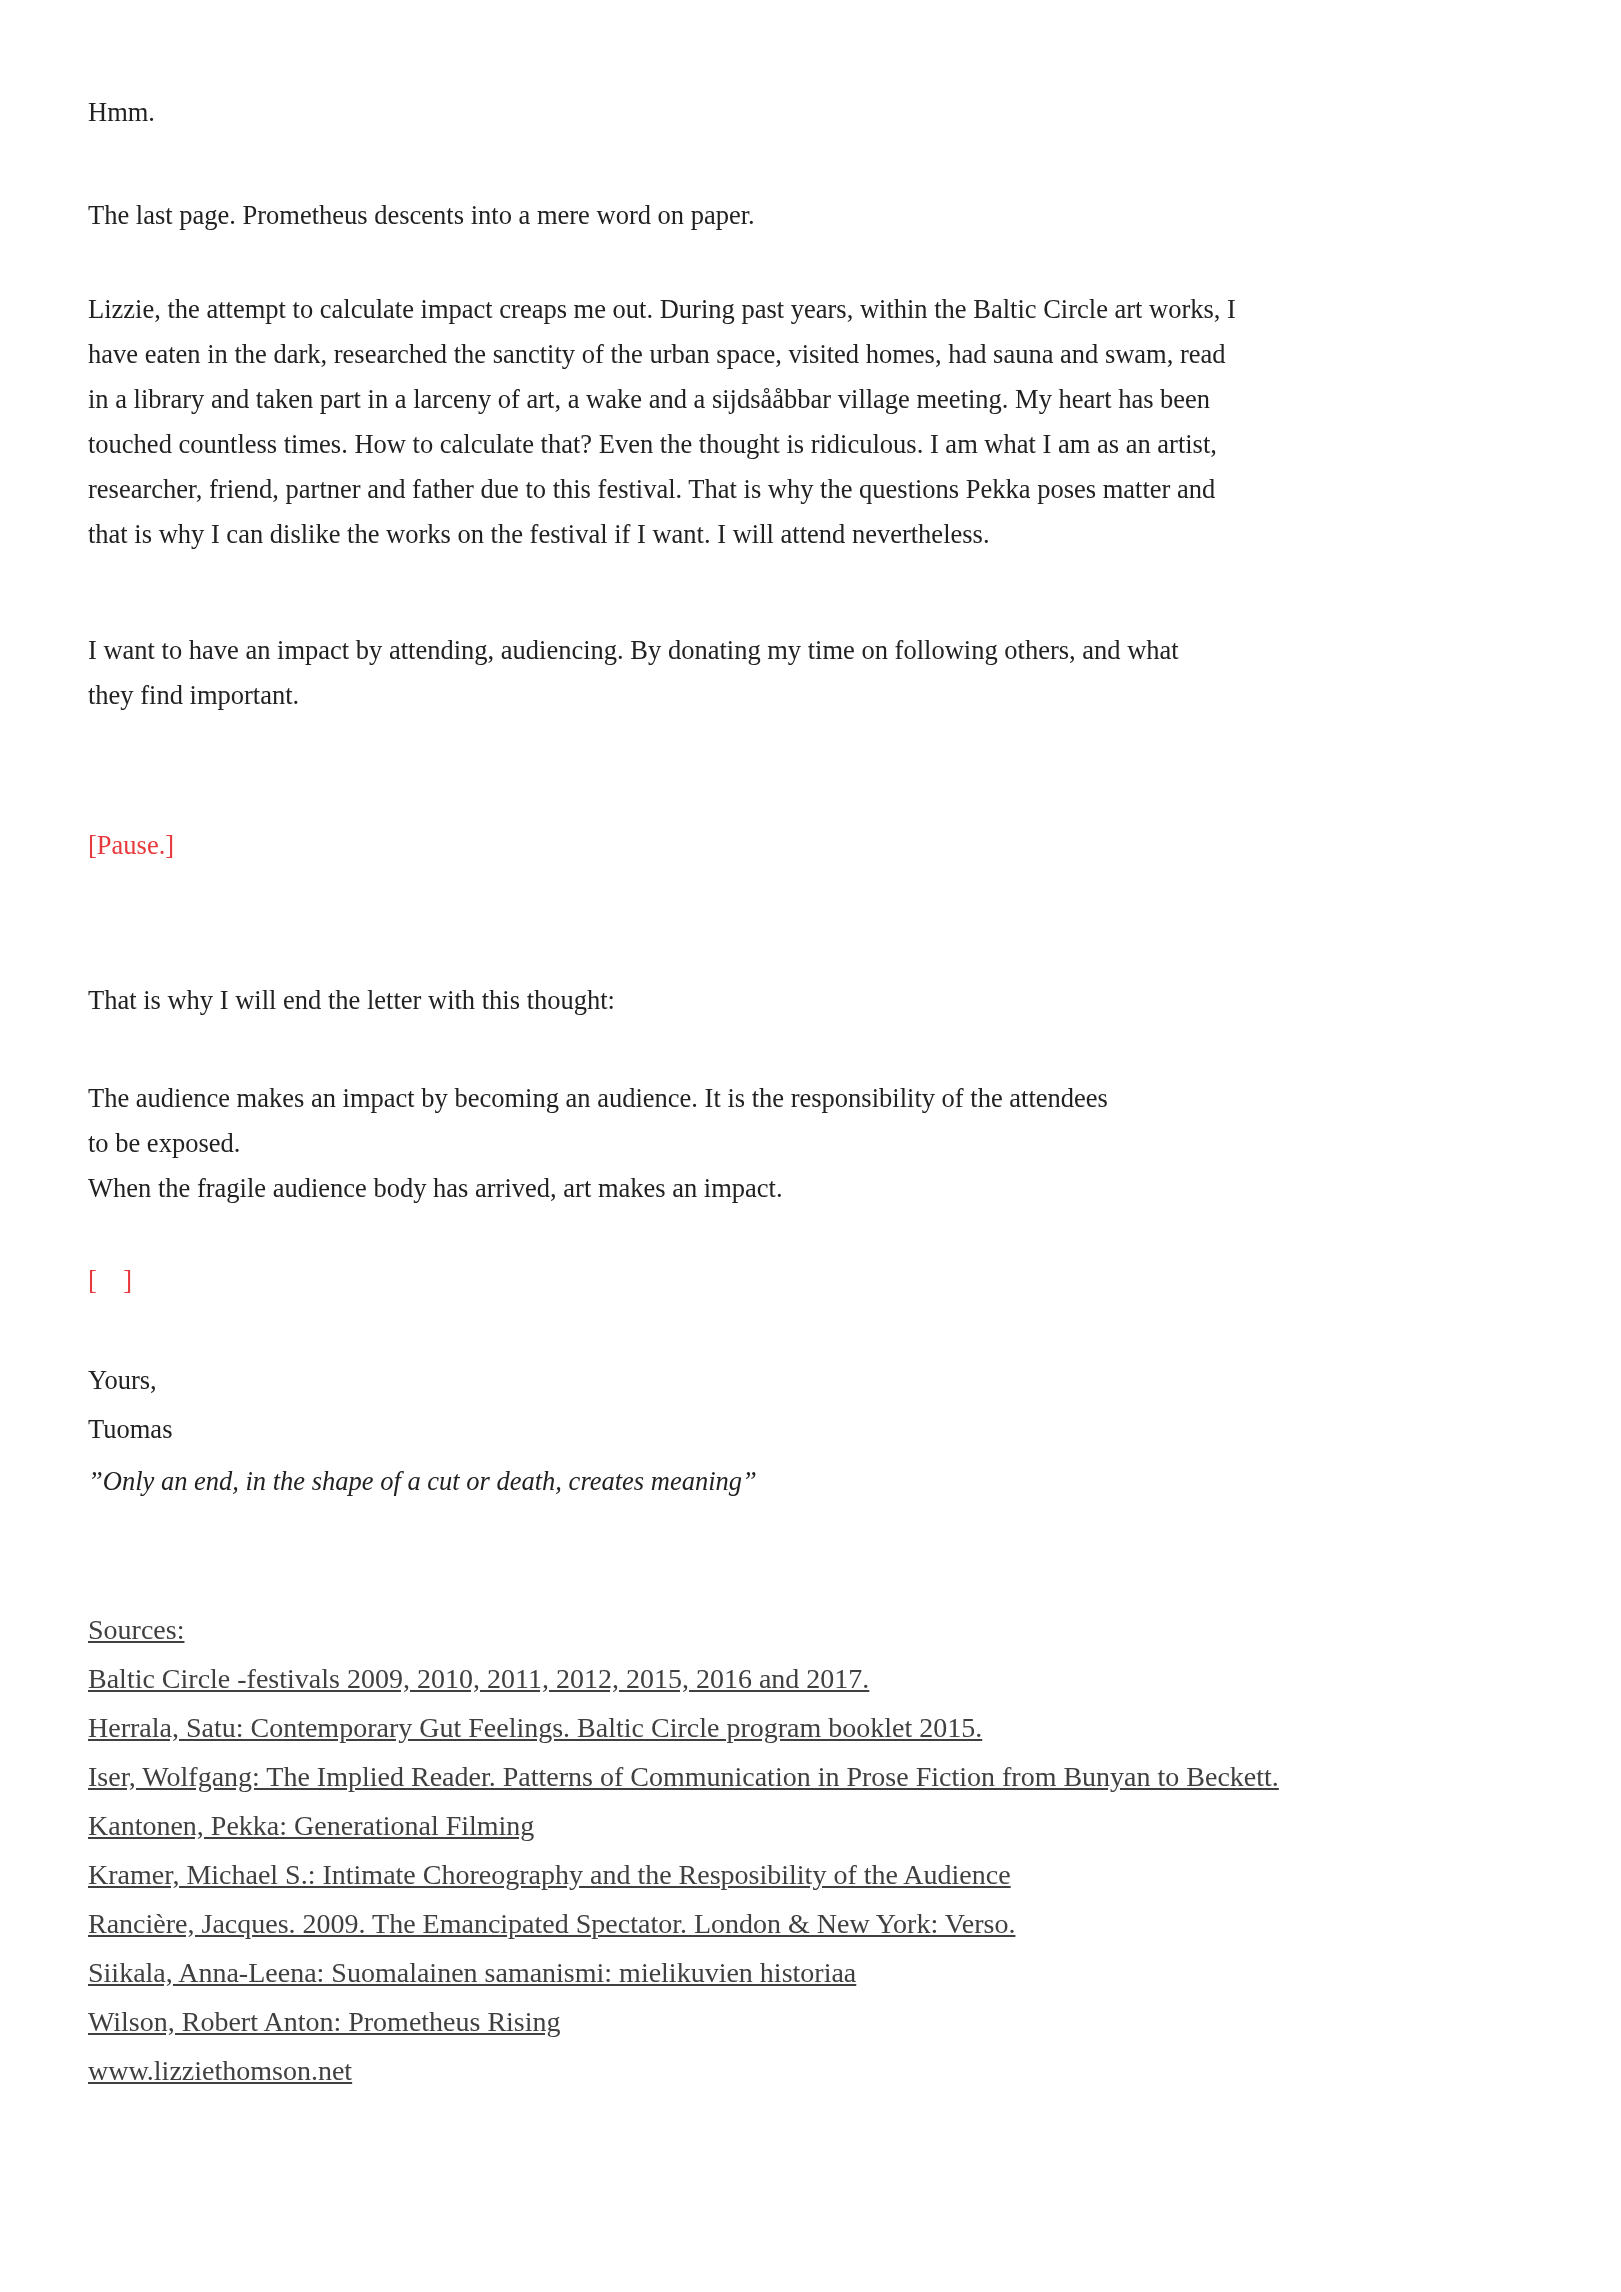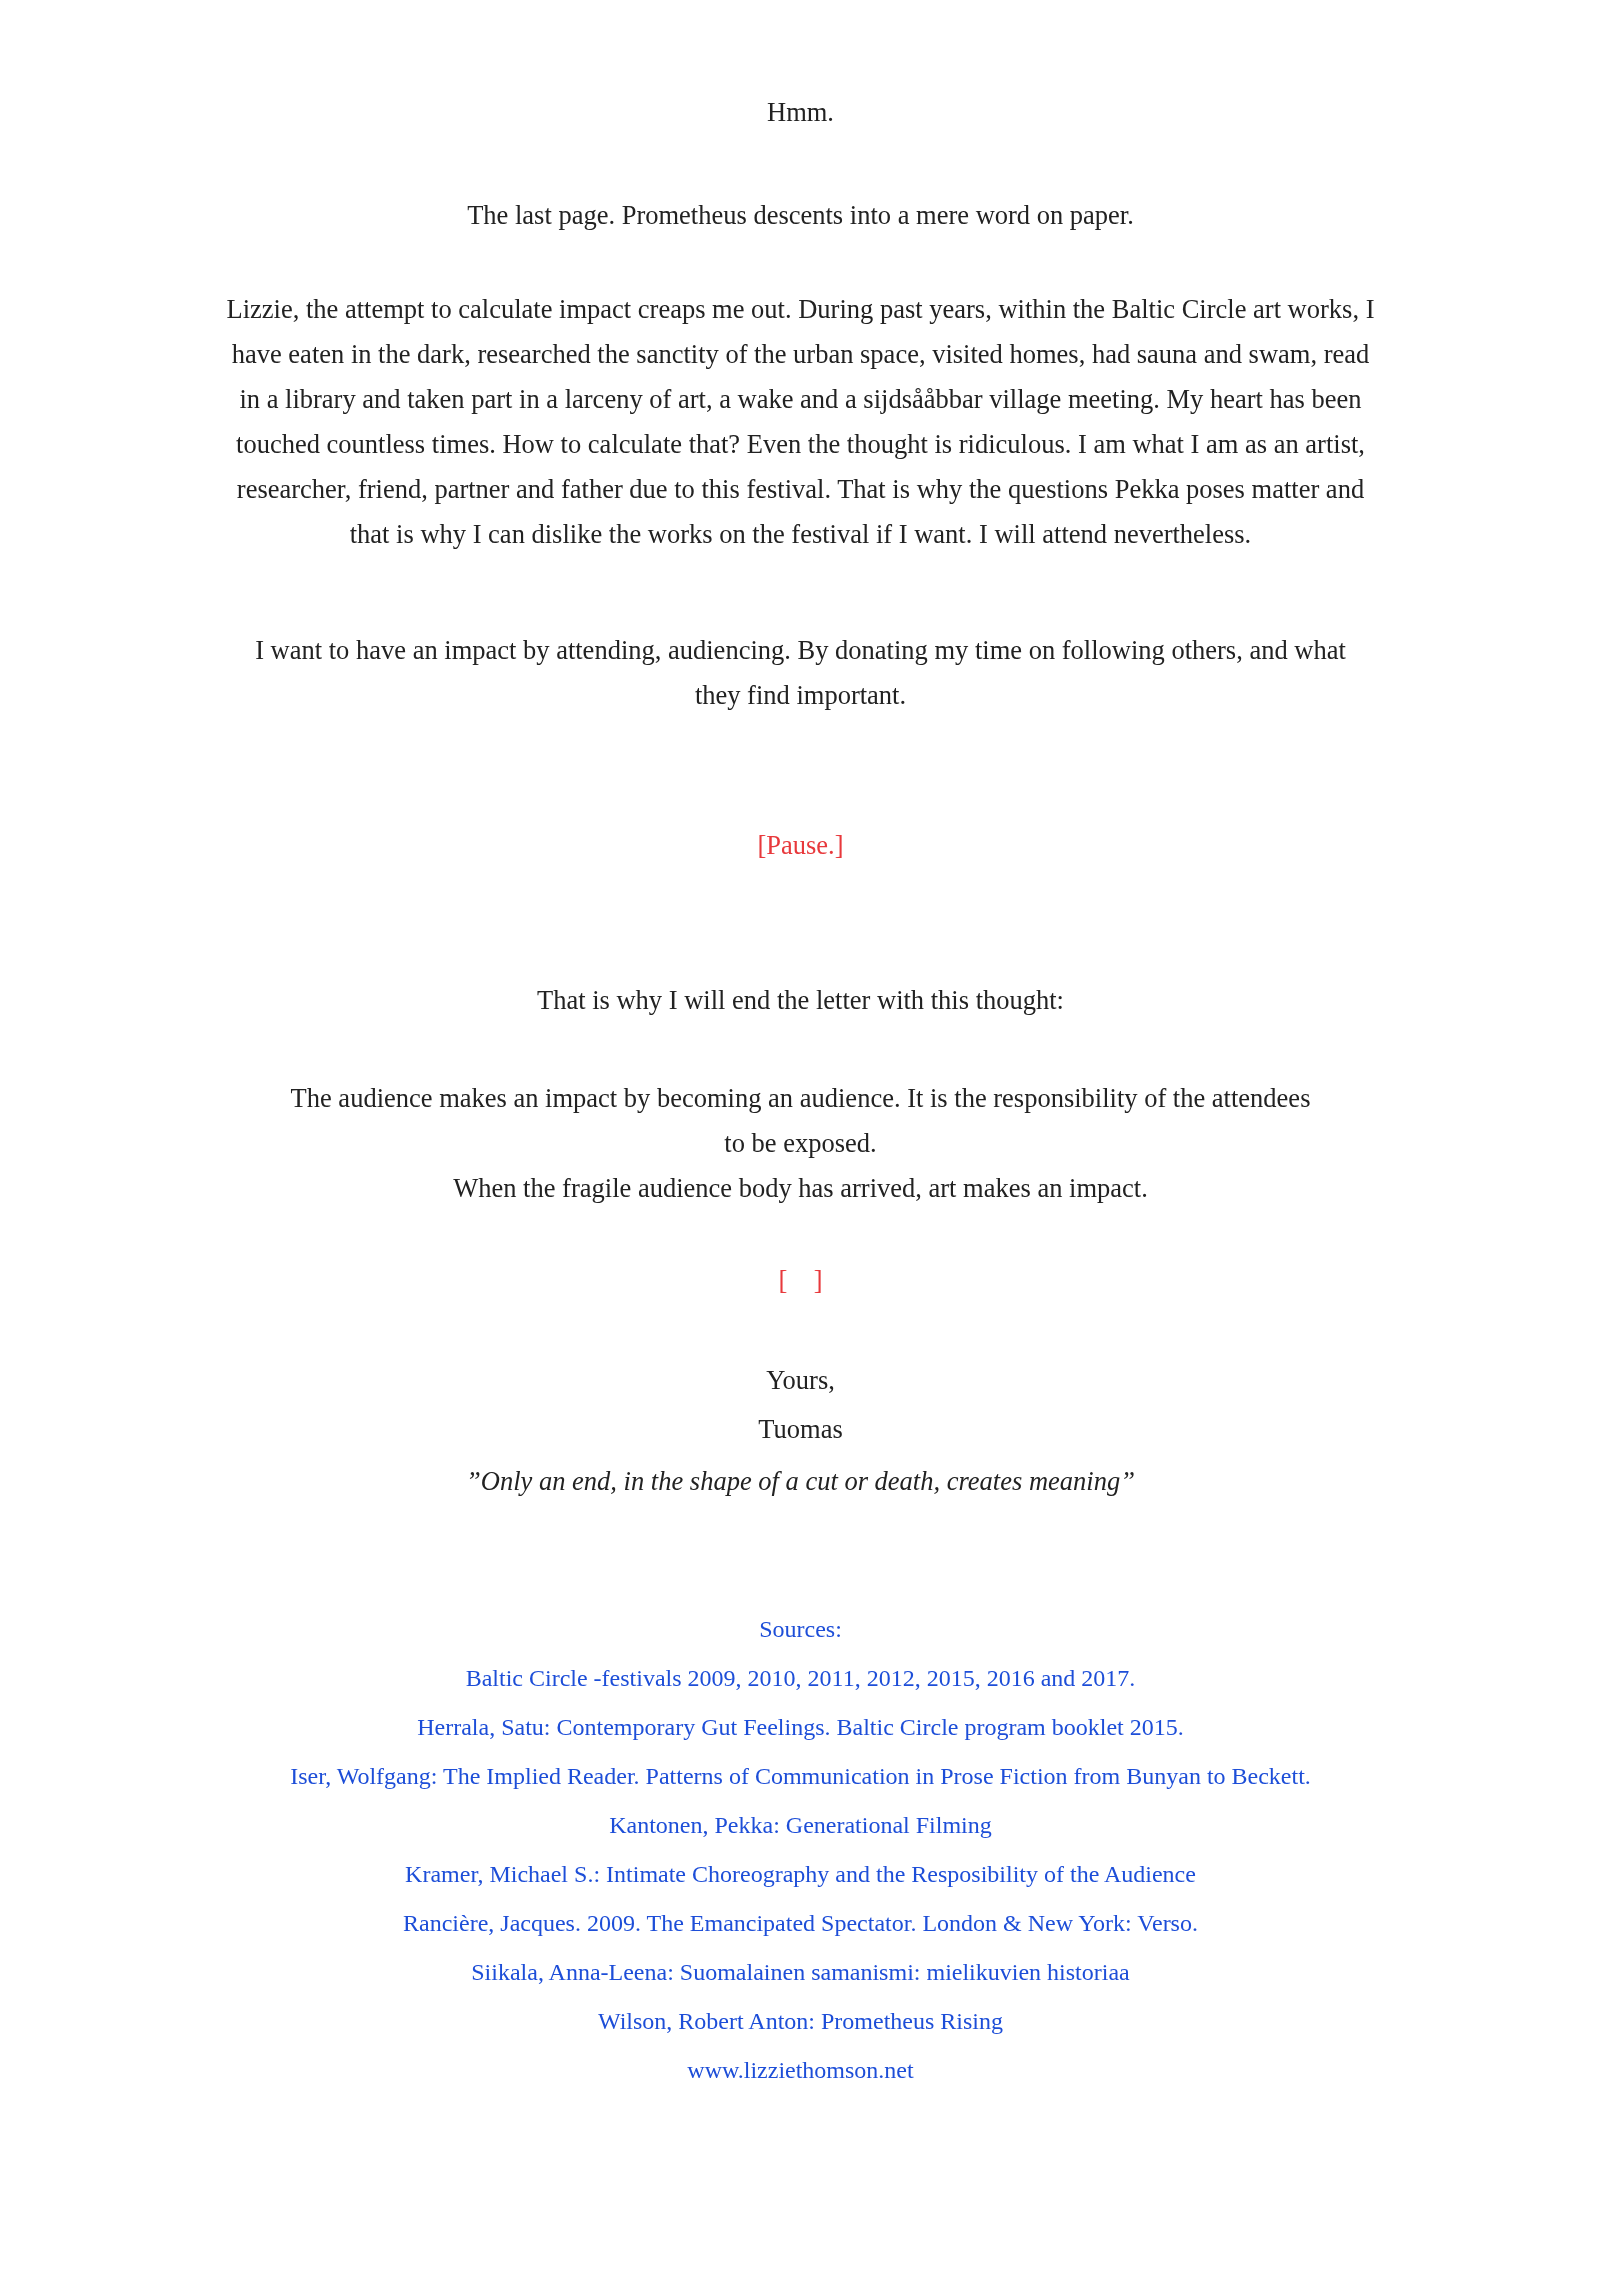--- a/index.html
+++ b/index.html
@@ -11,21 +11,20 @@
     position: relative;
     width: 1621px;
     height: 2293px;
     box-sizing: border-box;
     background: #ffffff;
     padding: 90px 108px 0 88px;
     font-family: "Liberation Serif", "DejaVu Serif", serif;
     color: #222222;
     font-size: 26.5px;
     overflow: hidden;
-    text-align: center;
   }
   p {
     margin: 0;
     line-height: 45px;
     white-space: pre-line;
   }
   .mt-lastpage  { margin-top: 58px; }
   .mt-lizzie    { margin-top: 49px; }
   .mt-impact    { margin-top: 71px; }
   .mt-pause     { margin-top: 105px; }
@@ -40,23 +39,24 @@
   .red {
     color: #e8393c;
   }
   .signoff {
     line-height: 49px;
   }
   .quote {
     font-style: italic;
   }
   .src-heading, .src-item {
-    font-size: 24px;
+    font-size: 28px;
     line-height: 49px;
-    color: #1d4ed8;
+    color: #404040;
+    text-decoration: underline;
   }
 </style>
 </head>
 <body>
 
 <div class="page">
 
   <p>Hmm.</p>
 
   <p class="mt-lastpage">The last page. Prometheus descents into a mere word on paper.</p>

